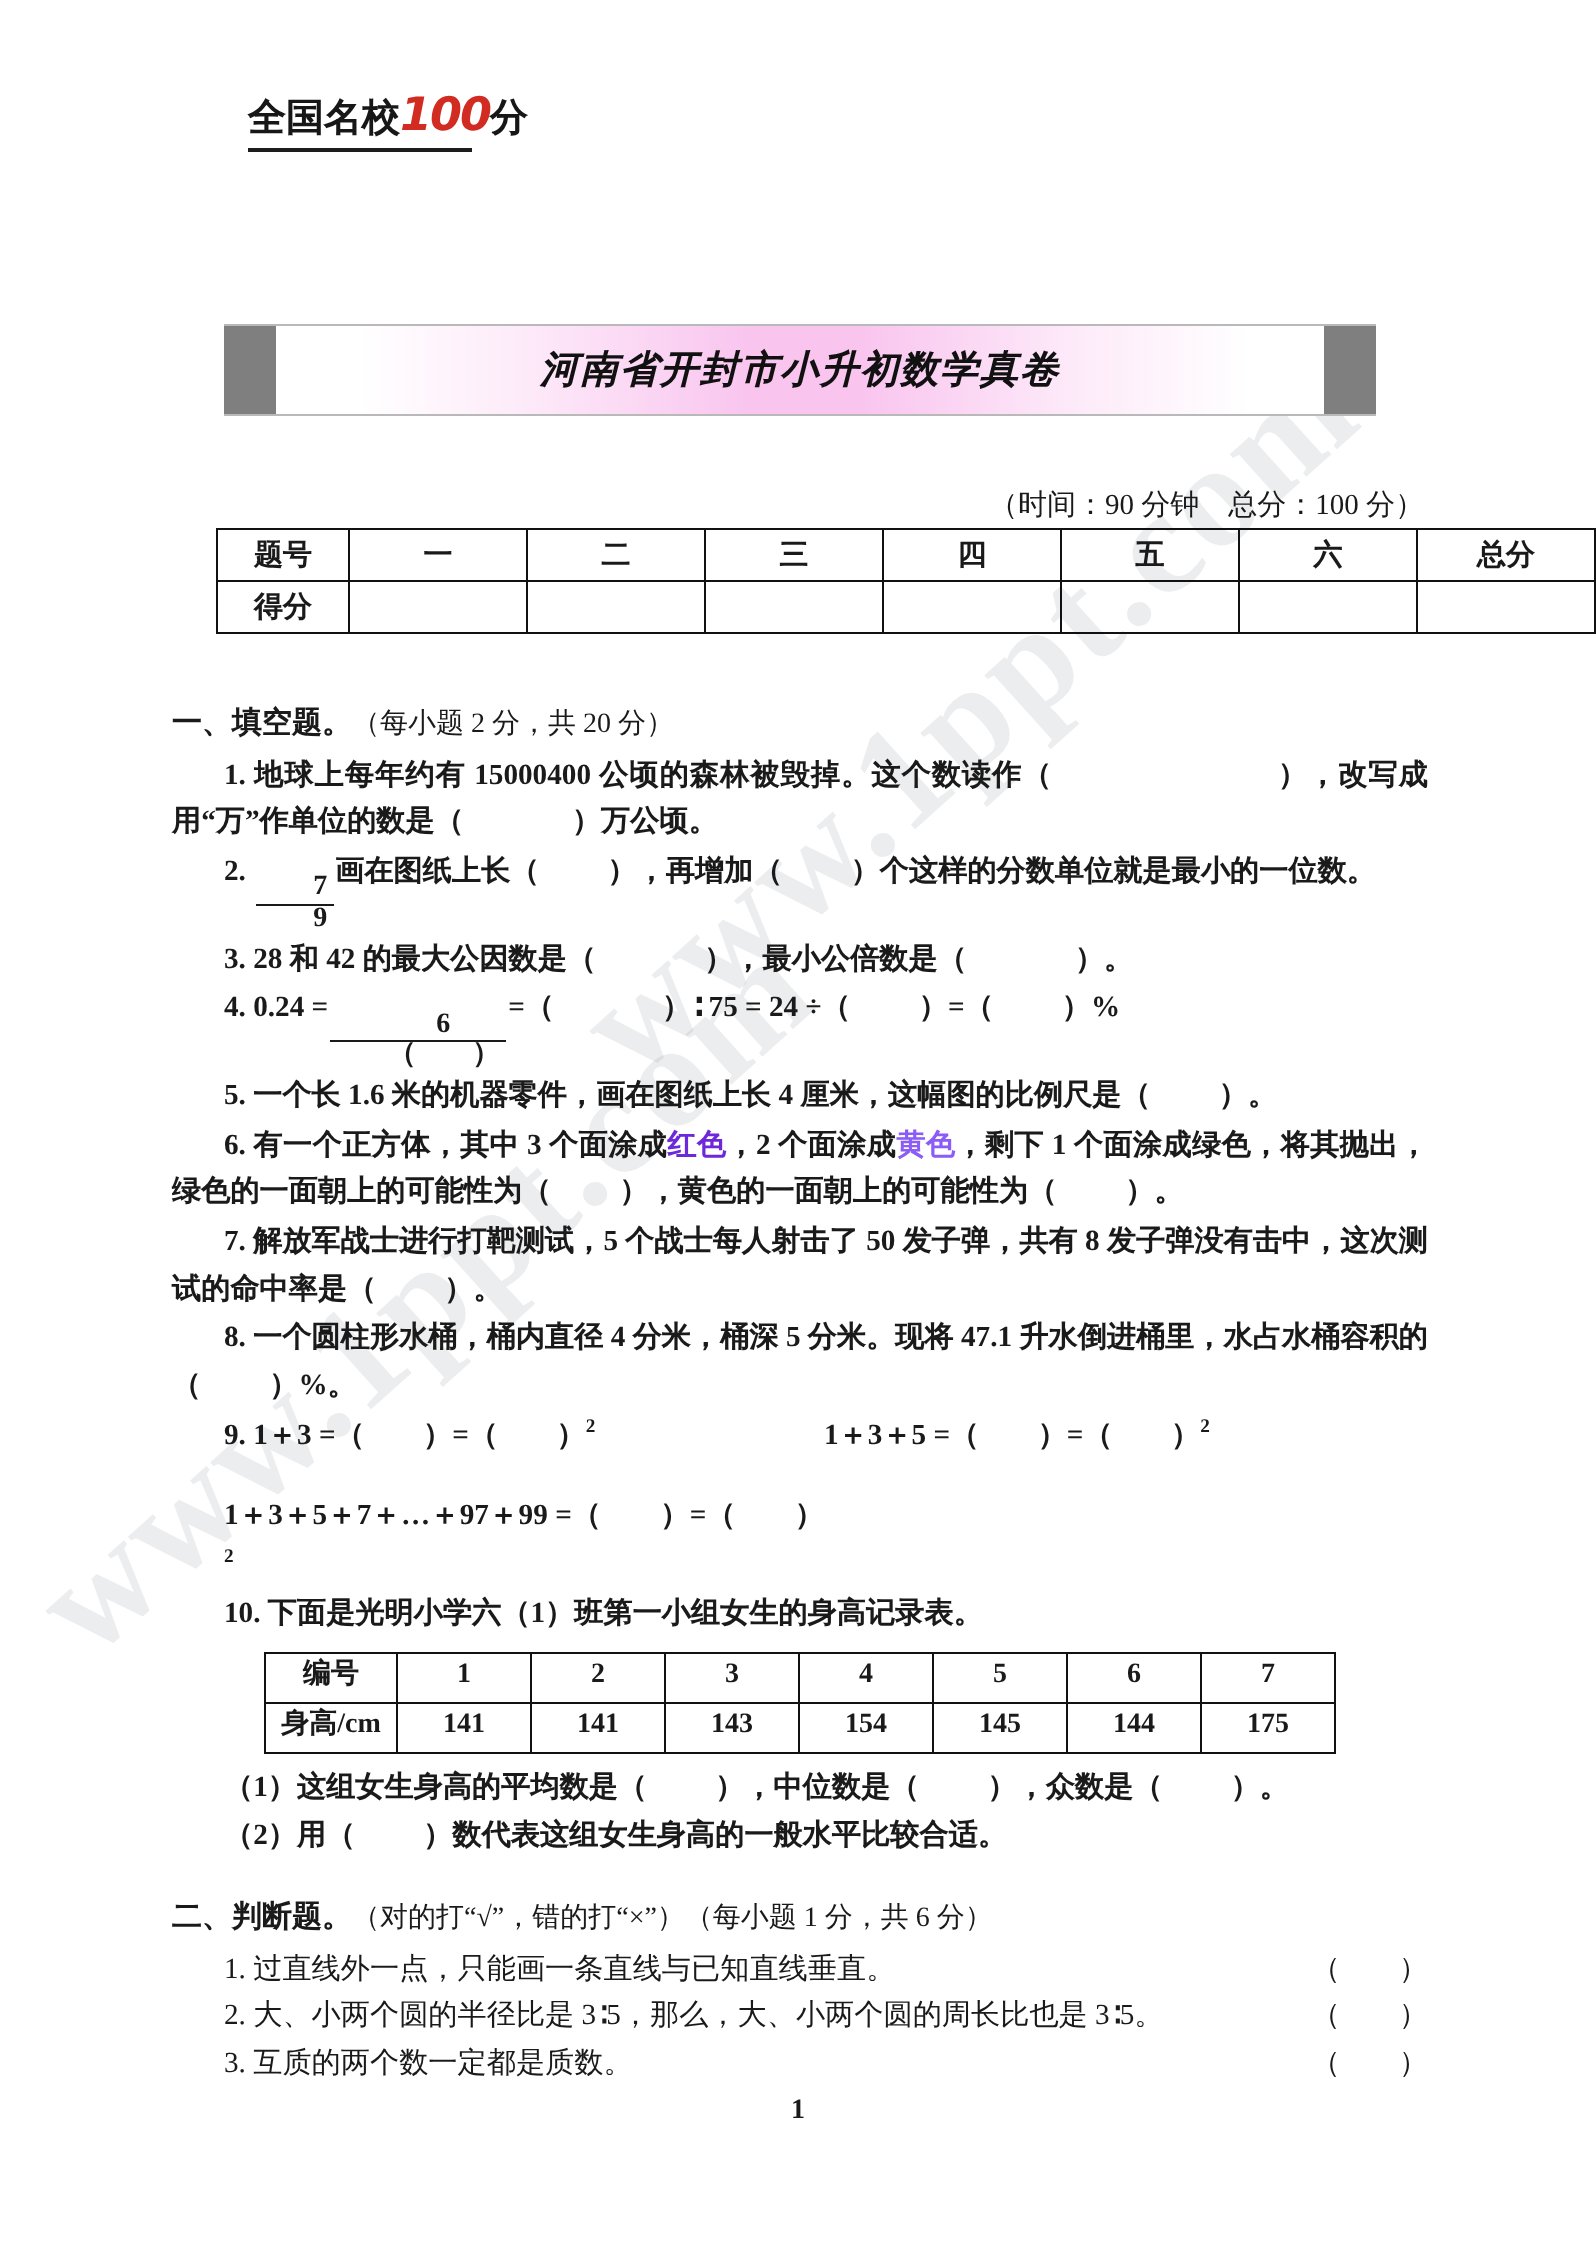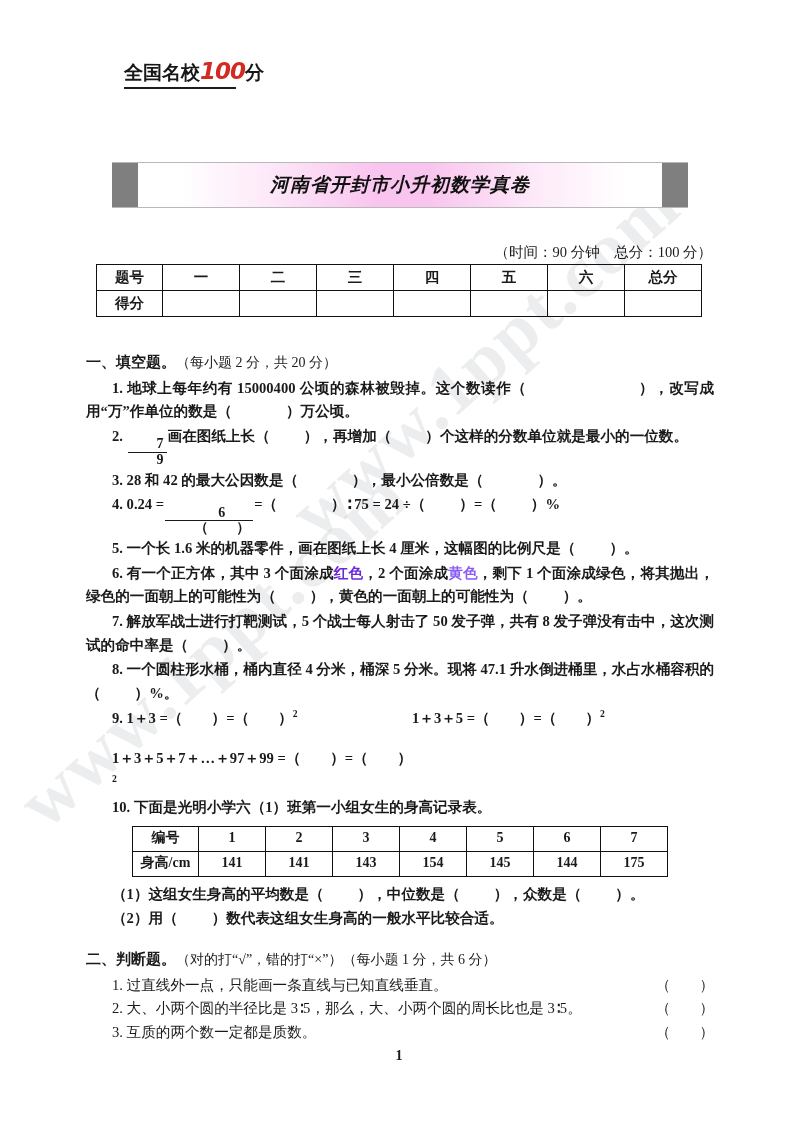--- a/index.html
+++ b/index.html
@@ -42,21 +42,21 @@
   .wm-b {
     font-size: 74px;
     left: 330px; top: 470px;
     transform: rotate(-42deg);
     transform-origin: left bottom;
   }
 
   
   #header {
     position: absolute;
-    left: 124px; top: 60px; width: 560px;
+    left: 124px; top: 47px; width: 560px;
     z-index: 3;
   }
   .brand {
     font-family: "DejaVu Sans", sans-serif;
     font-size: 19px;
     font-weight: 700;
     color: #171717;
     letter-spacing: 0px;
     line-height: 1;
     white-space: nowrap;
@@ -115,22 +115,22 @@
     position: absolute;
     right: 86px; top: 243px;
     font-size: 14.5px;
     z-index: 3;
     white-space: nowrap;
   }
 
   
   #score-table {
     position: absolute;
-    left: 96px; top: 264px;
-    width: 606px;
+    left: 108px; top: 264px;
+    width: 690px;
     border-collapse: collapse;
     z-index: 3;
     table-layout: fixed;
   }
   #score-table td {
     border: 1px solid #111;
     height: 26px;
     text-align: center;
     vertical-align: middle;
     font-size: 14.5px;

